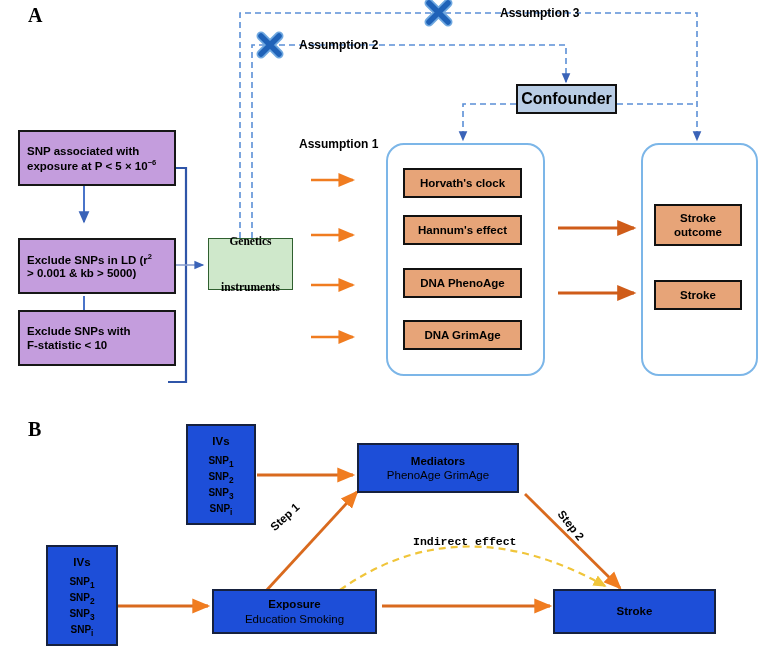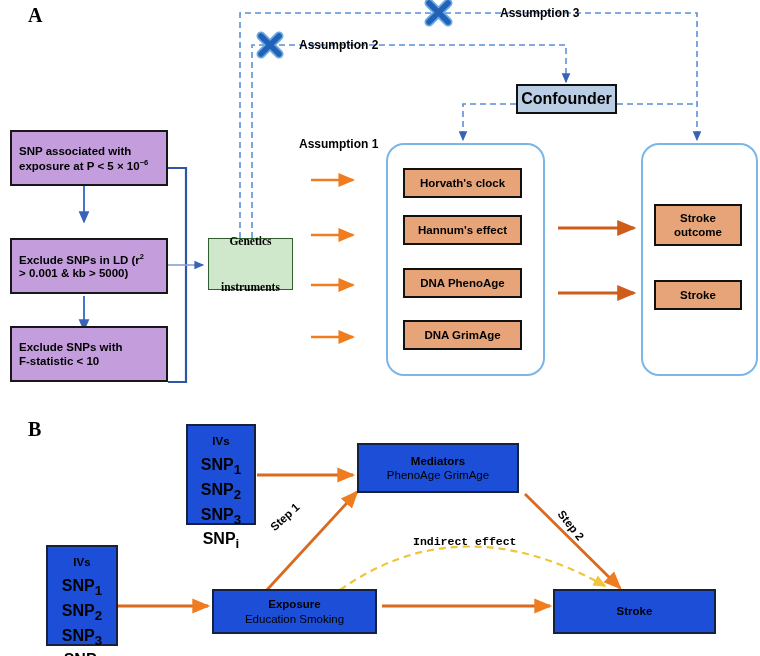--- a/index.html
+++ b/index.html
@@ -13,21 +13,21 @@
   .panel-letter{font-family:"Liberation Serif",serif;font-weight:bold;font-size:20px;color:#000;}
 
   
   .box{position:absolute;box-sizing:border-box;display:flex;
        flex-direction:column;align-items:center;justify-content:center;
        text-align:center;line-height:1.22;}
 
   .purple-box{background:#c49ddd;border:2.5px solid #171717;
               font-size:11.5px;font-weight:bold;color:#000;
               align-items:flex-start;justify-content:center;
-              padding:0 7px;text-align:left;}
+              padding:0 7px;text-align:left;margin-left:8px;}
   .purple-box .ln{display:block;width:100%;}
 
   .green-box{background:#cfe8cb;border:1.6px solid #2f5f2f;
              font-family:"Liberation Serif",serif;font-weight:bold;
              font-size:11.5px;color:#000;}
 
   .confounder-box{background:#b9cde5;border:2.5px solid #111;
                   font-size:16px;font-weight:bold;}
 
   .orange-box{background:#e7a478;border:2.5px solid #111;
@@ -38,21 +38,21 @@
   .navy-box{background:#1d4ed8;border:2.5px solid #16213e;font-size:11.5px;color:#000;}
 
   
   .lbl{position:absolute;font-size:12px;font-weight:bold;color:#000;white-space:nowrap;}
   .lbl-ind{font-size:11.5px;font-family:Liberation Mono, monospace;}
 
   .rot-step{position:absolute;font-size:11.5px;font-weight:bold;white-space:nowrap;}
 
   
   .ivs-title{font-weight:bold;font-size:11.5px;margin-bottom:6px;}
-  .ivs-list{font-weight:bold;font-size:16px;line-height:1.32;text-align:center;}
+  .ivs-list{font-weight:bold;font-size:10px;line-height:1.32;text-align:center;}
 
   .b-title{font-weight:bold;font-size:11.5px;}
   .b-sub{font-weight:normal;font-size:11.5px;}
 
   svg.ovl{position:absolute;left:0;top:0;width:760px;height:656px;overflow:visible;}
   .sup{font-size:7.5px;vertical-align:super;}
 </style>
 </head>
 <body>
 
@@ -141,21 +141,21 @@
   <div class="box purple-box" style="left:10px;top:130px;width:158px;height:56px;">
     <span class="ln">SNP associated  with</span>
     <span class="ln"><span>exposure at  P &lt; 5 × 10</span><span class="sup">−6</span></span>
   </div>
 
   <div class="box purple-box" style="left:10px;top:238px;width:158px;height:56px;">
     <span class="ln"><span>Exclude SNPs  in LD (r</span><span class="sup">2</span></span>
     <span class="ln">&gt; 0.001 &amp; kb &gt; 5000)</span>
   </div>
 
-  <div class="box purple-box" style="left:10px;top:326px;width:158px;height:56px;">
+  <div class="box purple-box" style="left:10px;top:310px;width:158px;height:56px;">
     <span class="ln">Exclude SNPs  with</span>
     <span class="ln">F-statistic &lt; 10</span>
   </div>
 
   <div class="box green-box" style="left:208px;top:238px;width:85px;height:52px;gap:32px;">
     <span>Genetics</span>
     <span>instruments</span>
   </div>
 
   <div class="lbl" style="left:299px;top:137px;">Assumption 1</div>

